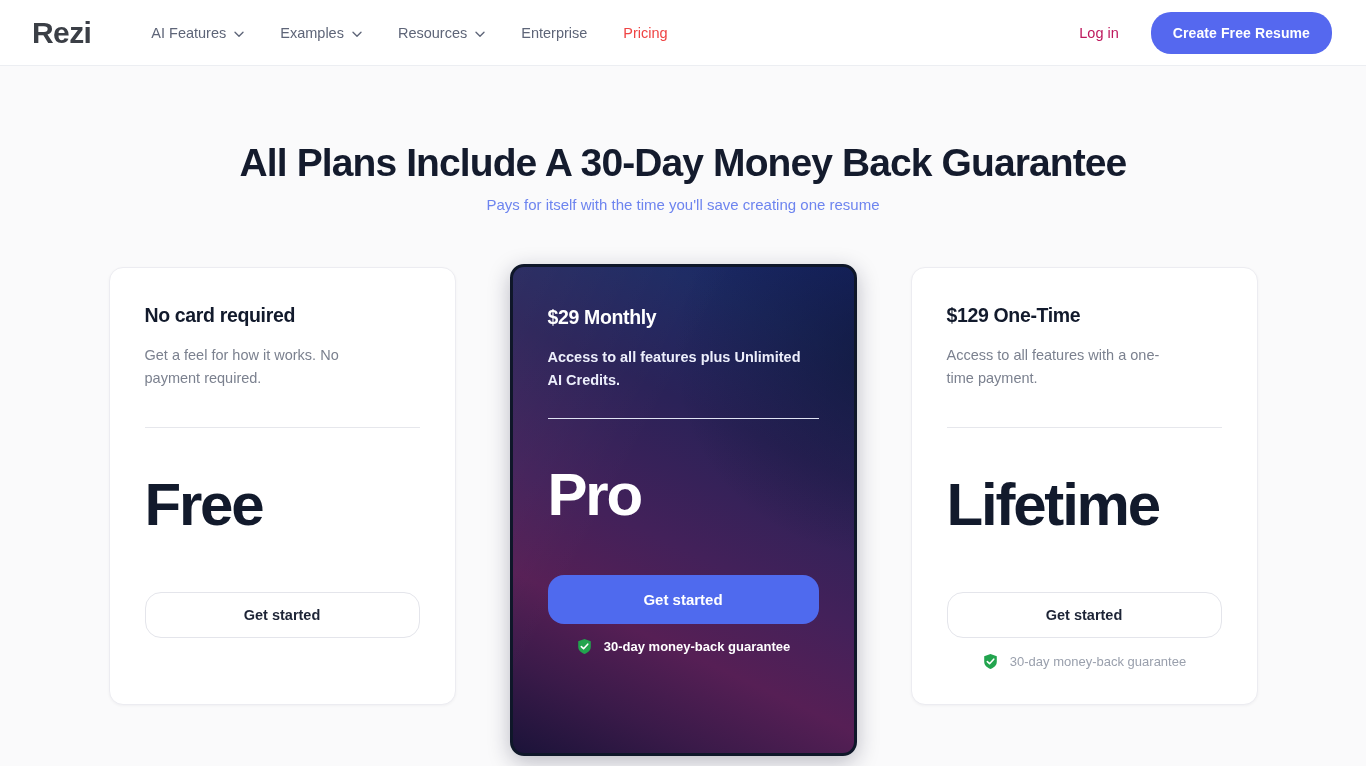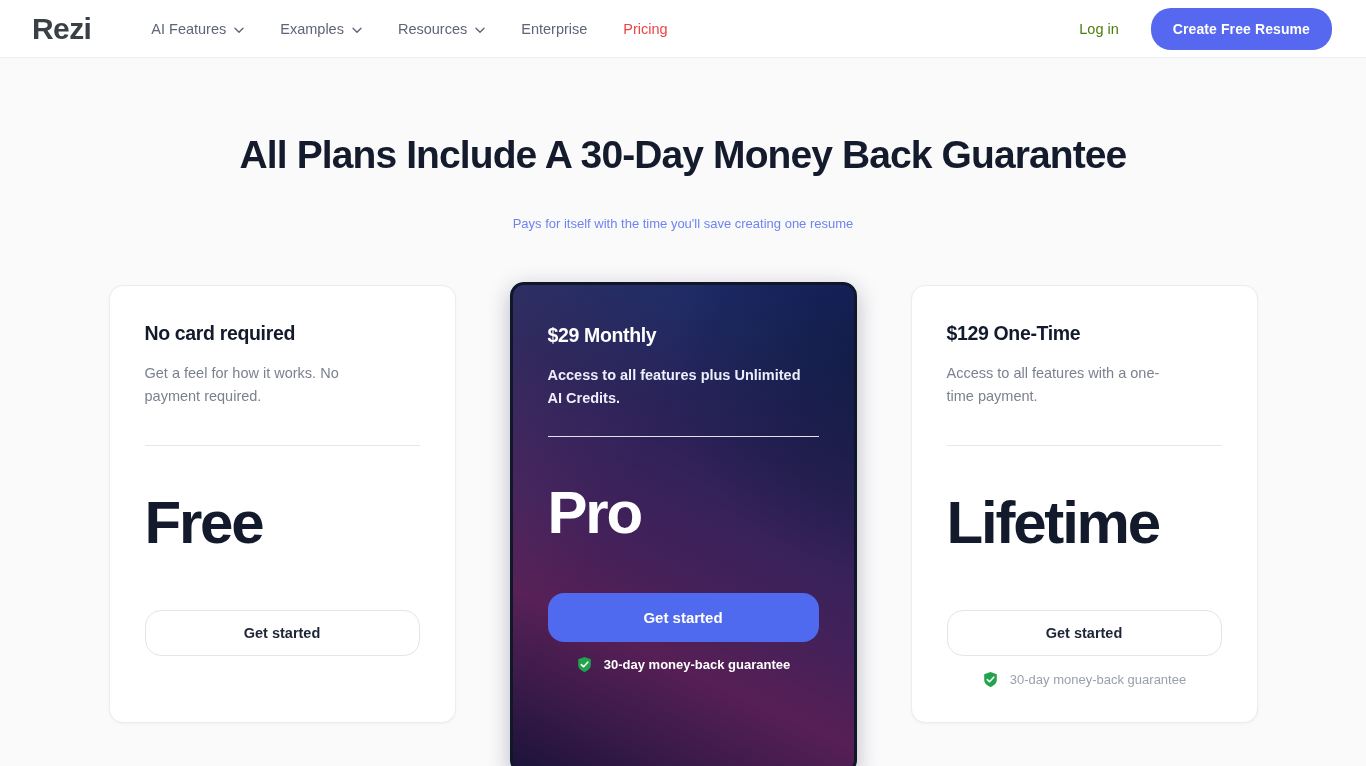--- a/index.html
+++ b/index.html
@@ -12,21 +12,21 @@
 
   body {
     font-family: "Liberation Sans", sans-serif;
     background: #fafafb;
     color: #1c2230;
     -webkit-font-smoothing: antialiased;
   }
 
   
   .site-header {
-    height: 58px;
+    height: 66px;
     background: #ffffff;
     border-bottom: 1px solid #eceef2;
     display: flex;
     align-items: center;
     padding: 0 34px 0 32px;
     position: relative;
   }
 
   .brand {
     font-size: 30px;
@@ -67,21 +67,21 @@
 
   .header-right {
     margin-left: auto;
     display: flex;
     align-items: center;
     gap: 24px;
   }
 
   .login-link {
     font-size: 14.5px;
-    color: #4d7c0f;
+    color: #be185d;
     cursor: pointer;
     padding: 6px 8px;
   }
 
   .cta-button {
     background: #5568ef;
     color: #ffffff;
     font-size: 14px;
     font-weight: 700;
     border: none;
@@ -101,22 +101,22 @@
 
   .hero-title {
     font-size: 39px;
     font-weight: 700;
     letter-spacing: -0.9px;
     color: #141b2d;
     line-height: 1.15;
   }
 
   .hero-sub {
-    margin-top: 38px;
-    font-size: 13px;
+    margin-top: 10px;
+    font-size: 15px;
     color: #6d84ef;
     font-weight: 400;
   }
 
   
   .plans {
     margin-top: 54px;
     display: flex;
     justify-content: center;
     align-items: flex-start;

